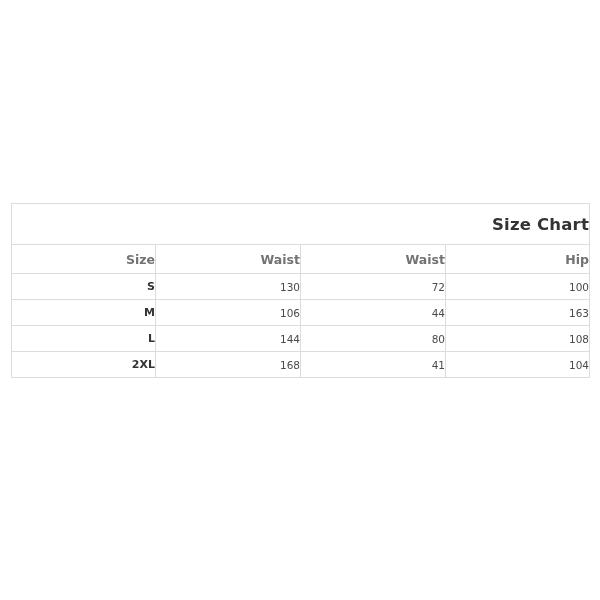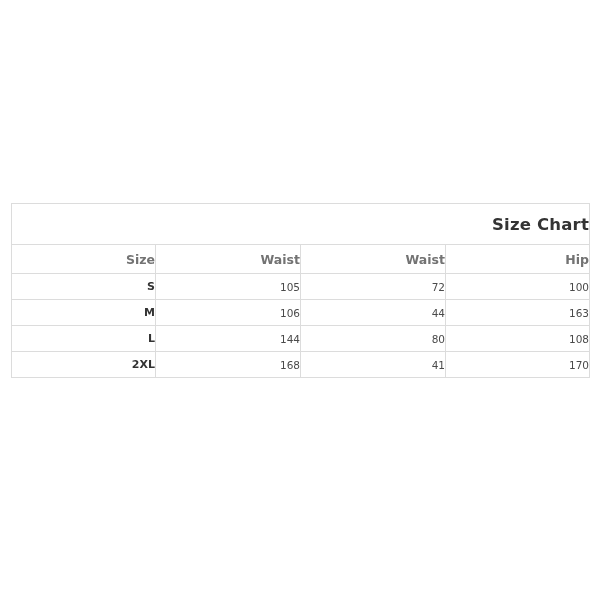--- a/index.html
+++ b/index.html
@@ -78,37 +78,37 @@
         <td class="title-cell" colspan="4">Size Chart</td>
       </tr>
       <tr>
         <td class="head-cell">Size</td>
         <td class="head-cell">Waist</td>
         <td class="head-cell">Waist</td>
         <td class="head-cell">Hip</td>
       </tr>
       <tr>
         <td class="size-cell">S</td>
-        <td class="val-cell">105</td>
+        <td class="val-cell">130</td>
         <td class="val-cell">72</td>
         <td class="val-cell">100</td>
       </tr>
       <tr>
         <td class="size-cell">M</td>
         <td class="val-cell">106</td>
         <td class="val-cell">44</td>
         <td class="val-cell">163</td>
       </tr>
       <tr>
         <td class="size-cell">L</td>
         <td class="val-cell">144</td>
         <td class="val-cell">80</td>
         <td class="val-cell">108</td>
       </tr>
       <tr>
         <td class="size-cell">2XL</td>
         <td class="val-cell">168</td>
         <td class="val-cell">41</td>
-        <td class="val-cell">170</td>
+        <td class="val-cell">104</td>
       </tr>
     </tbody>
   </table>
 </div>
 
 </body></html>

